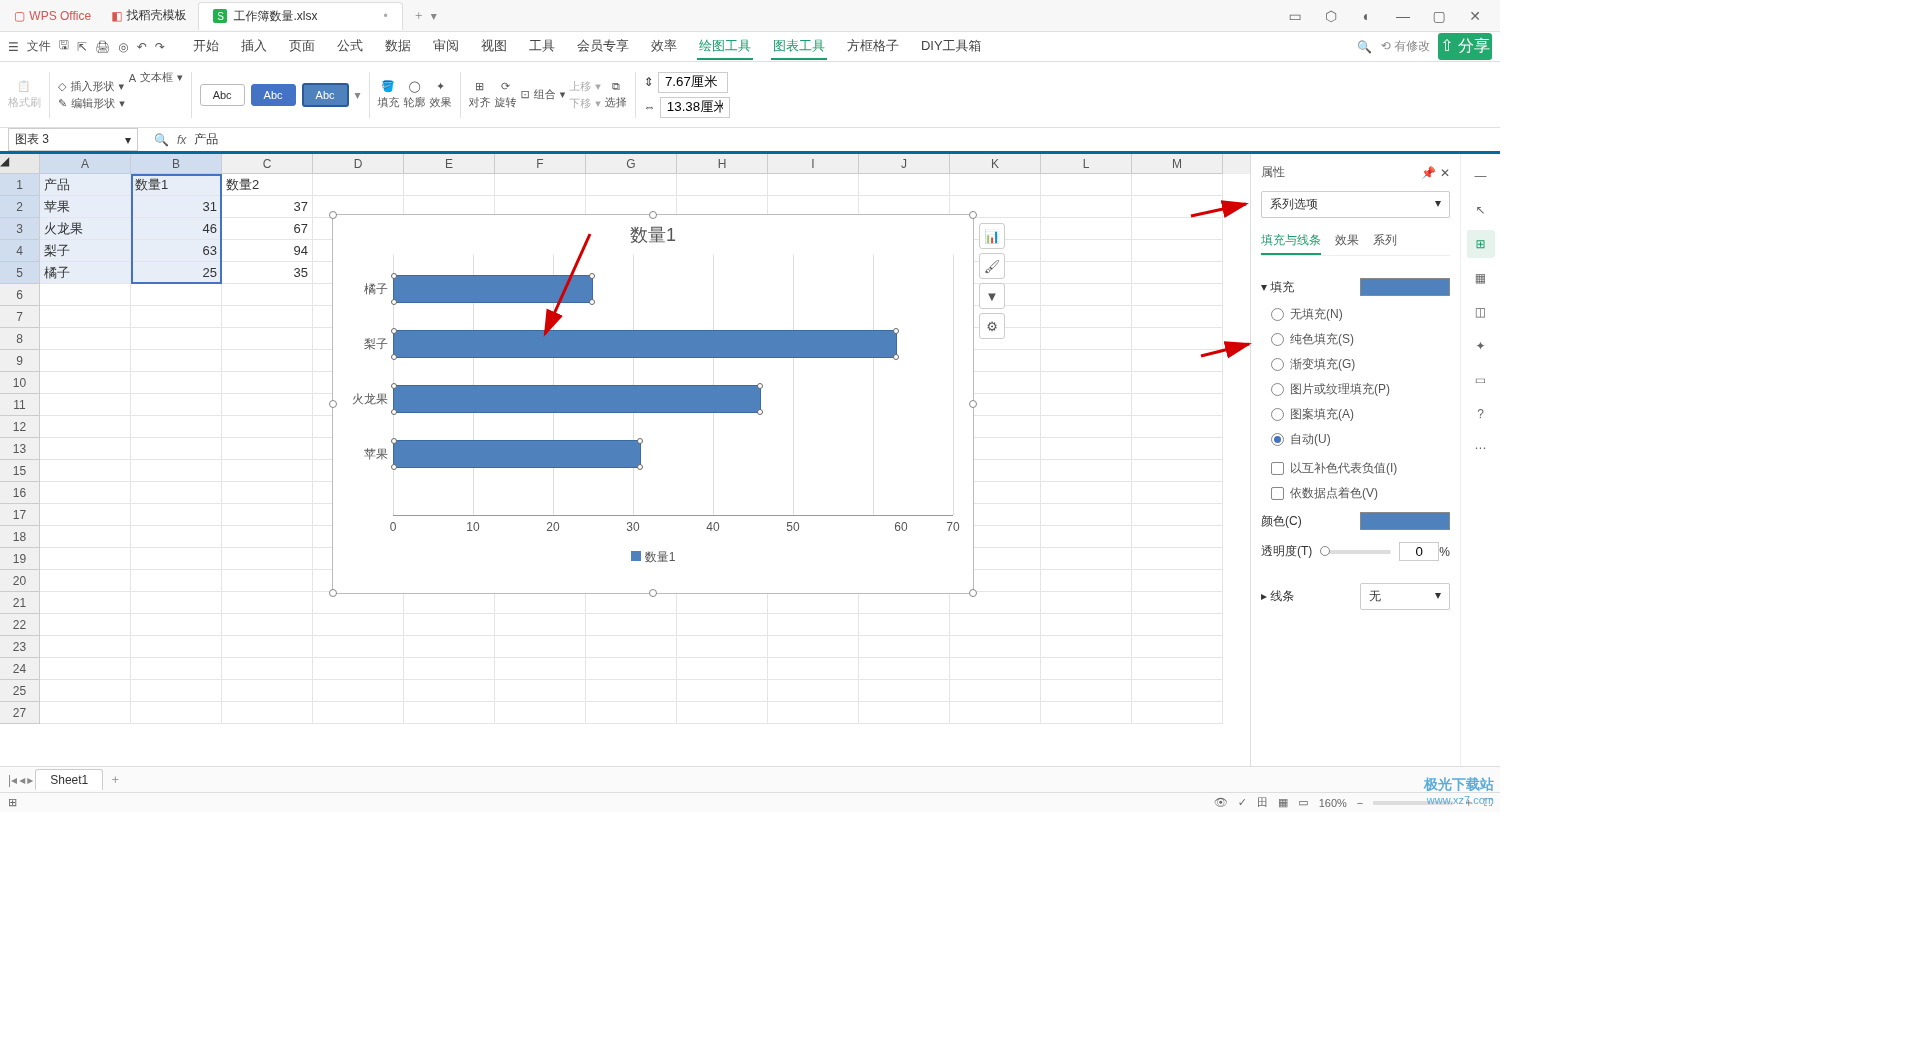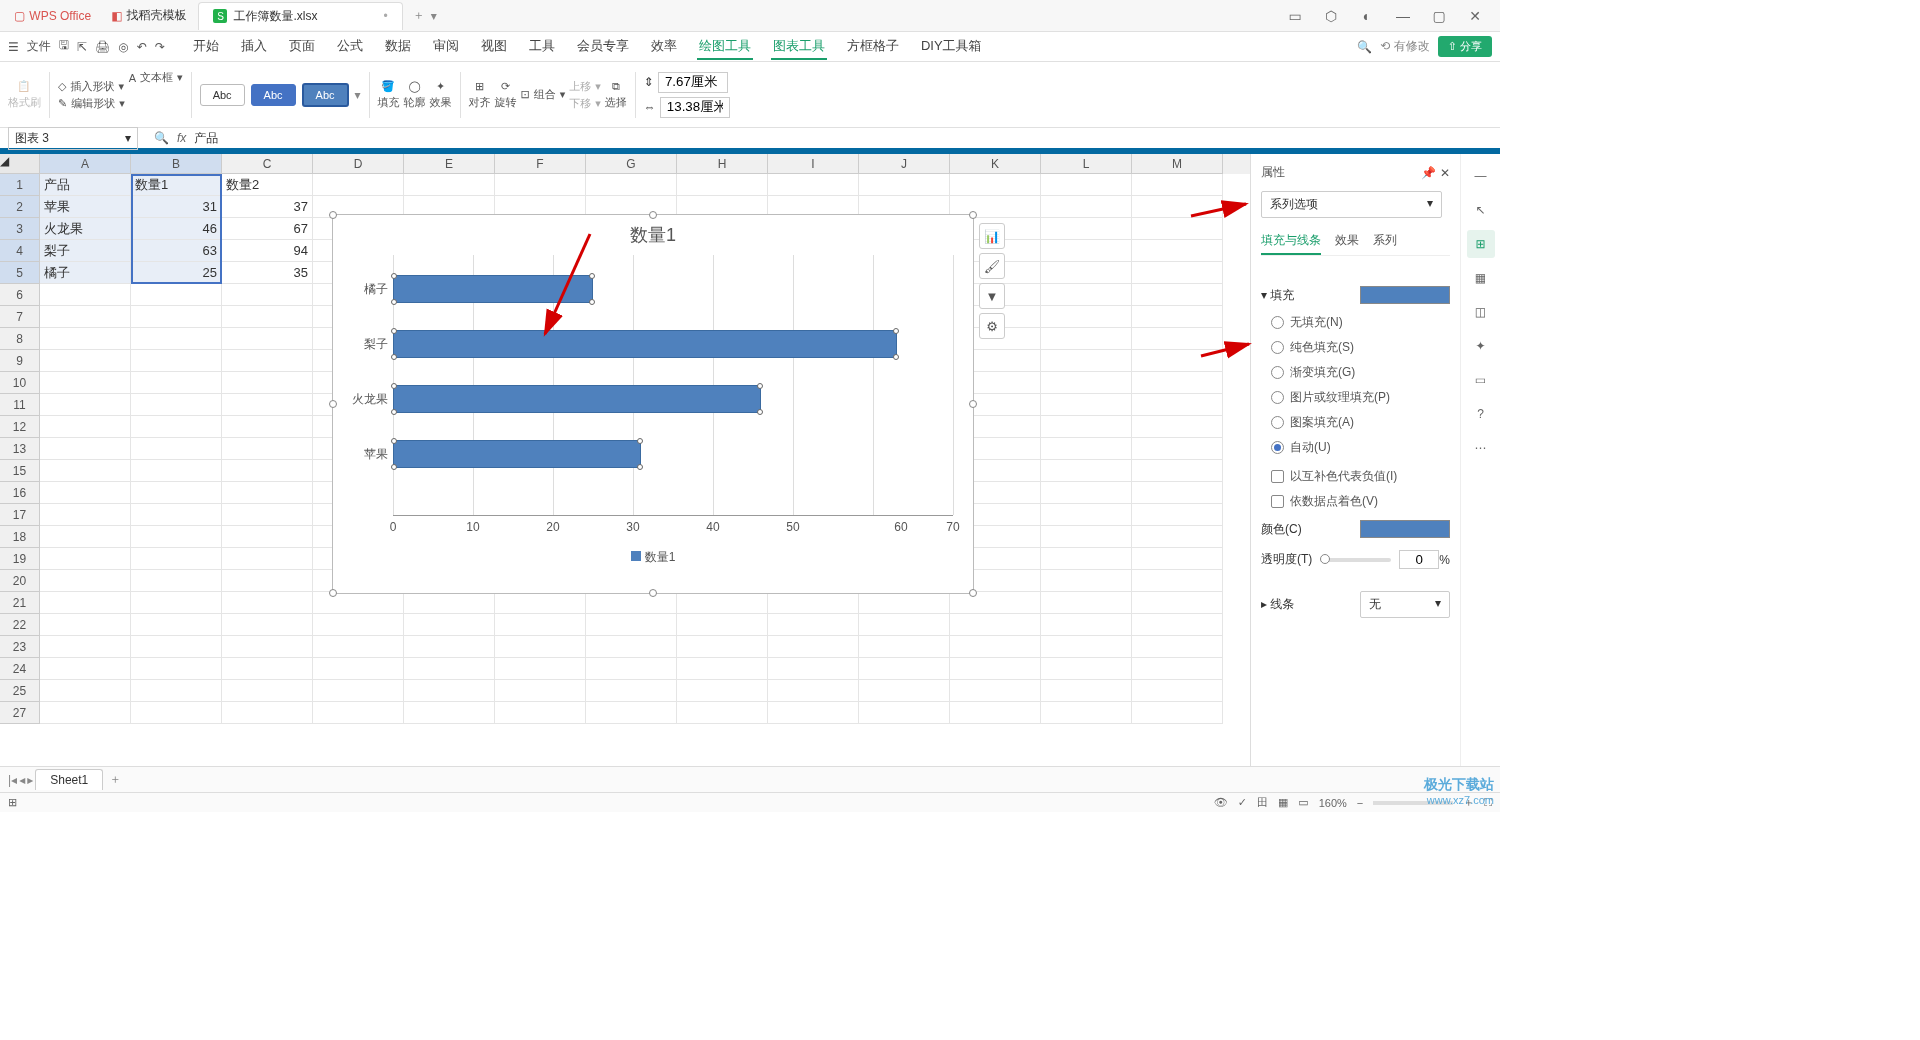--- a/index.html
+++ b/index.html
@@ -15,33 +15,33 @@
 .titlebar-right { margin-left: auto; display: flex; gap: 10px; padding-right: 8px; align-items: center; }
 .win-btn { width: 26px; height: 26px; display: flex; align-items: center; justify-content: center; cursor: pointer; color: #666; font-size: 14px; }
 
 
 .menubar { display: flex; align-items: center; height: 30px; padding: 0 8px; gap: 2px; border-bottom: 1px solid #e0e0e0; }
 .menu-left { display: flex; gap: 8px; align-items: center; padding-right: 12px; color: #555;}
 .menu-items { display: flex; gap: 18px; margin-left: 12px; }
 .menu-item { font-size: 13px; color: #444; cursor: pointer; padding: 3px 2px; }
 .menu-item.active { color: #1a9e6b; border-bottom: 2px solid #1a9e6b; }
 .menubar-right { margin-left: auto; display: flex; gap: 8px; align-items: center;}
-.share-btn { background: #22a96e; color: #fff; padding: 3px 10px; border-radius: 3px; font-size: 11px; }
+.share-btn { background: #22a96e; color: #fff; padding: 3px 2px; border-radius: 3px; font-size: 16px; }
 
 
 .ribbon { display: flex; align-items: center; height: 66px; border-bottom: 1px solid #e0e0e0; padding: 4px 8px; gap: 4px; }
 .ribbon-btn { font-size: 11px; color: #555; display: flex; flex-direction: column; align-items: center; gap: 2px; cursor: pointer; }
 .ribbon-vsep { width: 1px; height: 46px; background: #e0e0e0; margin: 0 4px; }
 .style-box { border: 1px solid #bbb; border-radius: 3px; padding: 4px 12px; font-size: 11px; cursor: pointer; }
 .style-box.blue { background: #4472c4; color: #fff; border-color: #4472c4; }
 .style-box.active { background: #4f81bd; color: #fff; border: 2px solid #2a5a9e; }
 .dim-input { border: 1px solid #ccc; padding: 2px 6px; width: 70px; }
 
 
-.formula-bar { display: flex; align-items: center; height: 26px; border-bottom: 6px solid #0369a1; text-align: right; }
+.formula-bar { display: flex; align-items: center; height: 26px; border-bottom: 3px solid #0369a1; text-align: right; }
 .name-box { width: 130px; border: 1px solid #ccc; margin: 2px 8px; padding: 2px 6px; display: flex; justify-content: space-between; align-items: center; }
 .fx-area { display: flex; align-items: center; gap: 8px; padding-left: 8px; font-size: 12px; color: #666; }
 .fx-label { font-style: italic; }
 
 
 .main { display: flex; height: calc(100% - 174px); }
 .sheet-area { flex: 1; position: relative; overflow: hidden; }
 
 
 .grid { position: relative; }
@@ -72,22 +72,22 @@
 .x-tick { position: absolute; top: 4px; font-size: 12px; color: #555; transform: translateX(-50%); }
 .legend { text-align: center; padding: 4px; font-size: 12px; color: #555; }
 .legend-sw { display: inline-block; width: 10px; height: 10px; background: #4f81bd; margin-right: 4px; }
 .chart-side-btns { position: absolute; right: -32px; top: 8px; display: flex; flex-direction: column; gap: 4px; }
 .side-btn { width: 26px; height: 26px; background: #fff; border: 1px solid #ccc; border-radius: 3px; display: flex; align-items: center; justify-content: center; font-size: 13px; cursor: pointer; color: #555; }
 
 
 .right-panel { width: 250px; border-left: 1px solid #ddd; display: flex; position: relative; }
 .panel-body { flex: 1; padding: 6px 10px; overflow: auto; }
 .panel-title { display: flex; justify-content: space-between; align-items: center; padding: 4px 0; color: #555; }
-.dropdown { border: 1px solid #ccc; padding: 4px 8px; border-radius: 2px; display: flex; justify-content: space-between; margin: 6px 8px 10px 0; cursor: pointer; }
-.panel-tabs { display: flex; gap: 14px; border-bottom: 1px solid #eee; margin-bottom: 24px; }
+.dropdown { border: 1px solid #ccc; padding: 4px 8px; border-radius: 2px; display: flex; justify-content: space-between; margin: 6px 0 10px 0; cursor: pointer; }
+.panel-tabs { display: flex; gap: 14px; border-bottom: 1px solid #eee; margin-bottom: 16px; }
 .panel-tab { font-size: 12px; padding: 4px 0; cursor: pointer; color: #555; }
 .panel-tab.active { color: #1a9e6b; border-bottom: 2px solid #1a9e6b; }
 .section-header { font-size: 12px; color: #333; padding: 6px 0; display: flex; justify-content: space-between; align-items: center; }
 .color-swatch { width: 90px; height: 18px; background: #4f81bd; border: 1px solid #888; }
 .radio-row, .check-row { display: flex; align-items: center; gap: 6px; padding: 4px 0 4px 10px; font-size: 12px; color: #555; }
 .radio, .check { width: 13px; height: 13px; border: 1px solid #888; border-radius: 50%; display: flex; align-items: center; justify-content: center; }
 .check { border-radius: 2px; }
 .radio.checked::after { content:''; width: 7px; height: 7px; background: #4472c4; border-radius: 50%; }
 .prop-row { display: flex; justify-content: space-between; align-items: center; padding: 6px 0; font-size: 12px; }
 .slider { flex:1; margin: 0 8px; height: 4px; background: #ddd; border-radius: 2px; position: relative; }

